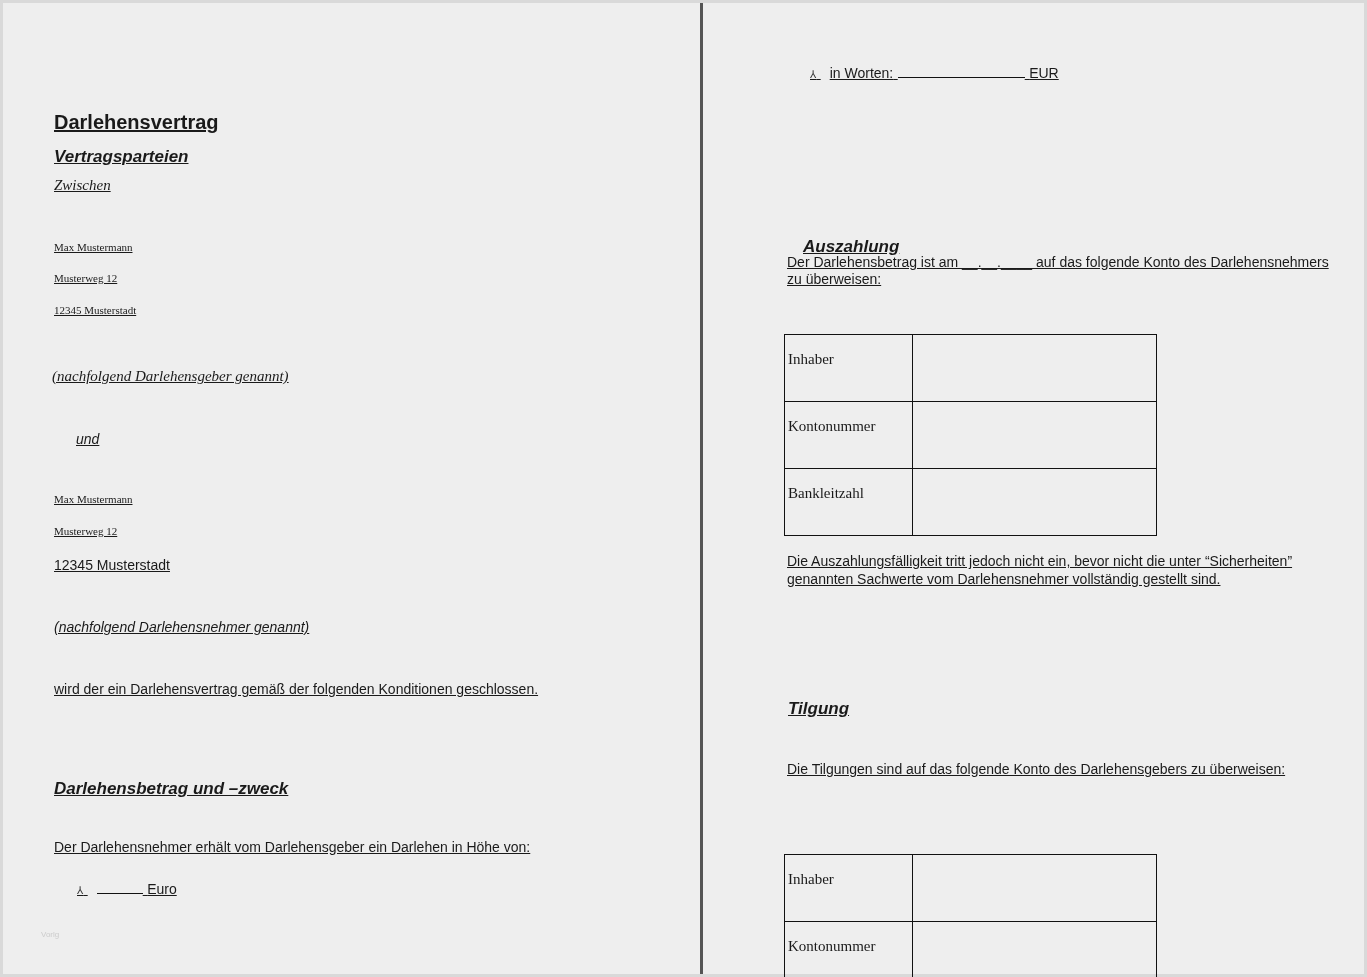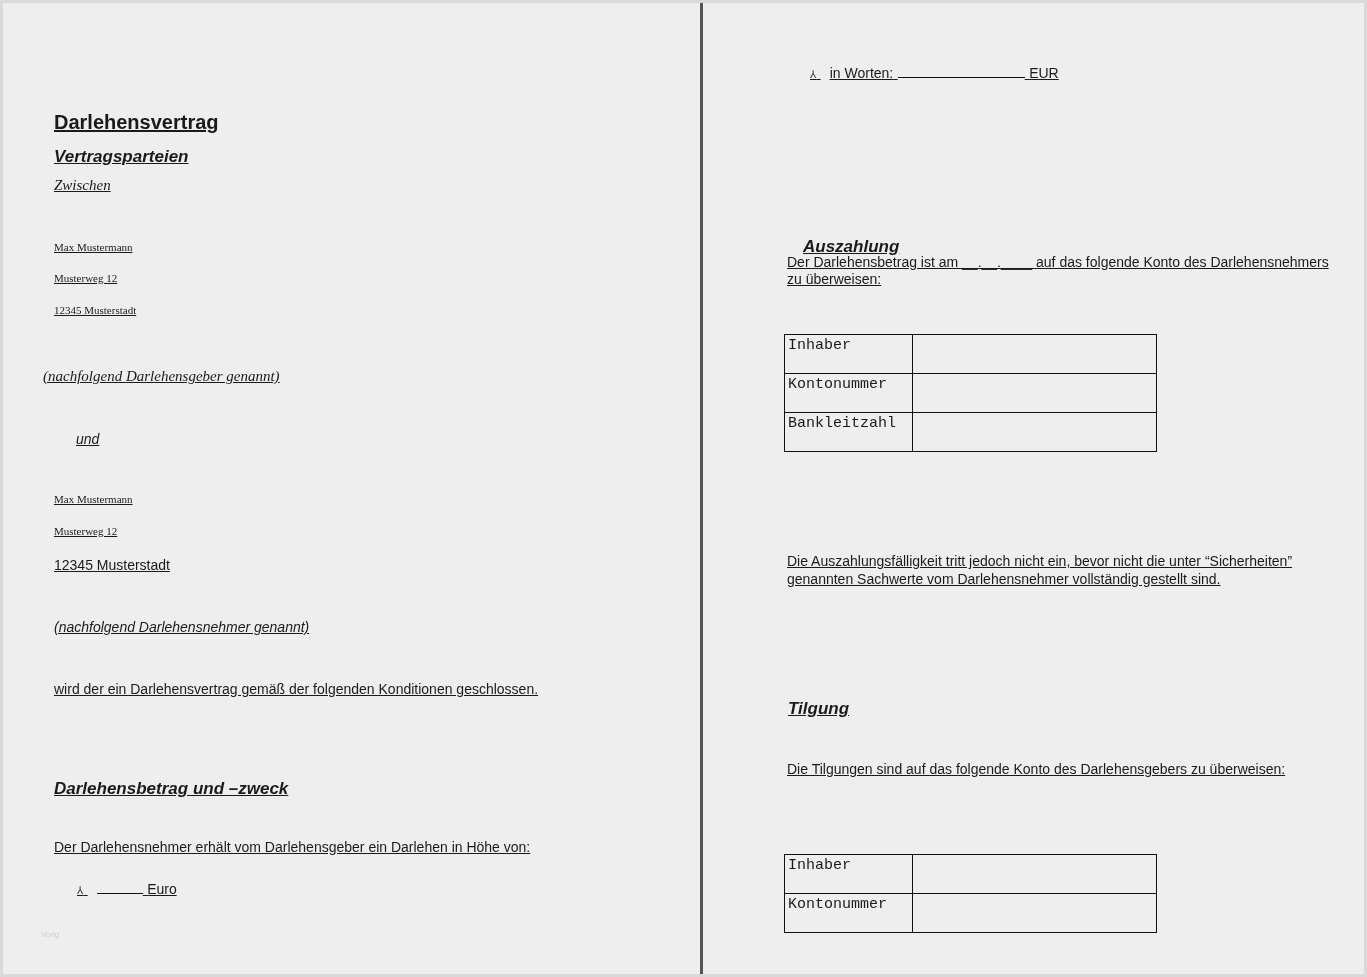--- a/index.html
+++ b/index.html
@@ -23,41 +23,41 @@
   .sans { font-size:14px; }
   .sans-i { font-size:14px; font-style:italic; }
   .bullet { font-size:11px; color:#333; }
   .blank { display:inline-block; border-bottom:1px solid #111; height:13px; vertical-align:baseline; }
   .wrap { white-space:normal; }
   table.acct {
     position:absolute; border-collapse:collapse;
     font-family:"Liberation Serif", serif; font-size:15px;
   }
   table.acct td {
-    border:1.5px solid #111; vertical-align:top; padding:2px 3px; height:34px;font-family:Liberation Mono, monospace;
+    border:1.5px solid #111; vertical-align:top; padding:16px 3px; height:34px;
   }
   table.acct td.lbl { width:121px; }
   table.acct td.val { width:237px; }
   .wm { position:absolute; left:38px; top:927px; font-size:8px; color:#ccc; }
 </style>
 </head>
 <body>
 
 <div class="sheet">
   <div class="divider"></div>
 
   <div class="abs title" style="left:51px;top:76px;">Darlehensvertrag</div>
 
   <div class="abs h2" style="left:51px;top:144px;">Vertragsparteien</div>
   <div class="abs serif-i" style="left:51px;top:174px;">Zwischen</div>
 
   <div class="abs serif" style="left:51px;top:238px;">Max Mustermann</div>
   <div class="abs serif" style="left:51px;top:269px;">Musterweg 12</div>
   <div class="abs serif" style="left:51px;top:301px;">12345 Musterstadt</div>
-  <div class="abs serif-i" style="left:40px;top:365px;">(nachfolgend Darlehensgeber genannt)</div>
+  <div class="abs serif-i" style="left:49px;top:365px;">(nachfolgend Darlehensgeber genannt)</div>
 
   <div class="abs sans-i" style="left:51px;top:428px;margin-left:22px;">und</div>
 
   <div class="abs serif" style="left:51px;top:490px;">Max Mustermann</div>
   <div class="abs serif" style="left:51px;top:522px;">Musterweg 12</div>
   <div class="abs sans" style="left:51px;top:554px;">12345 Musterstadt</div>
   <div class="abs sans-i" style="left:51px;top:616px;">(nachfolgend Darlehensnehmer genannt)</div>
 
   <div class="abs sans" style="left:51px;top:678px;">wird der ein Darlehensvertrag gemäß der folgenden Konditionen geschlossen.</div>
 

